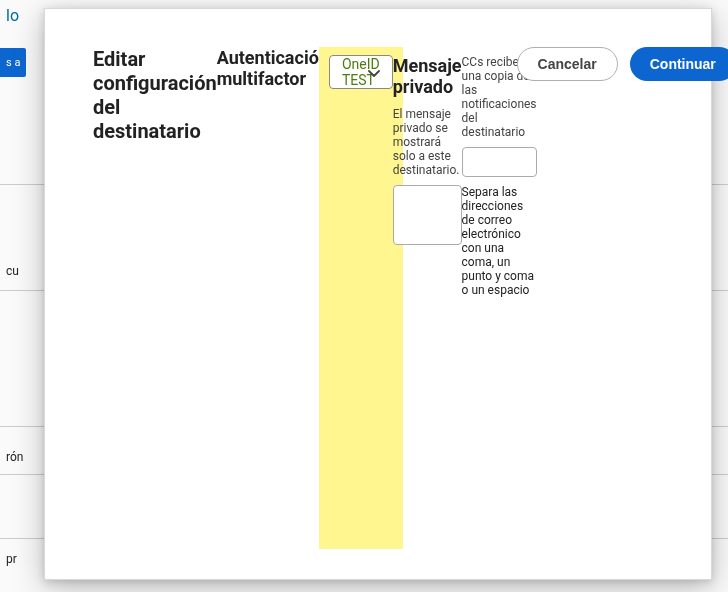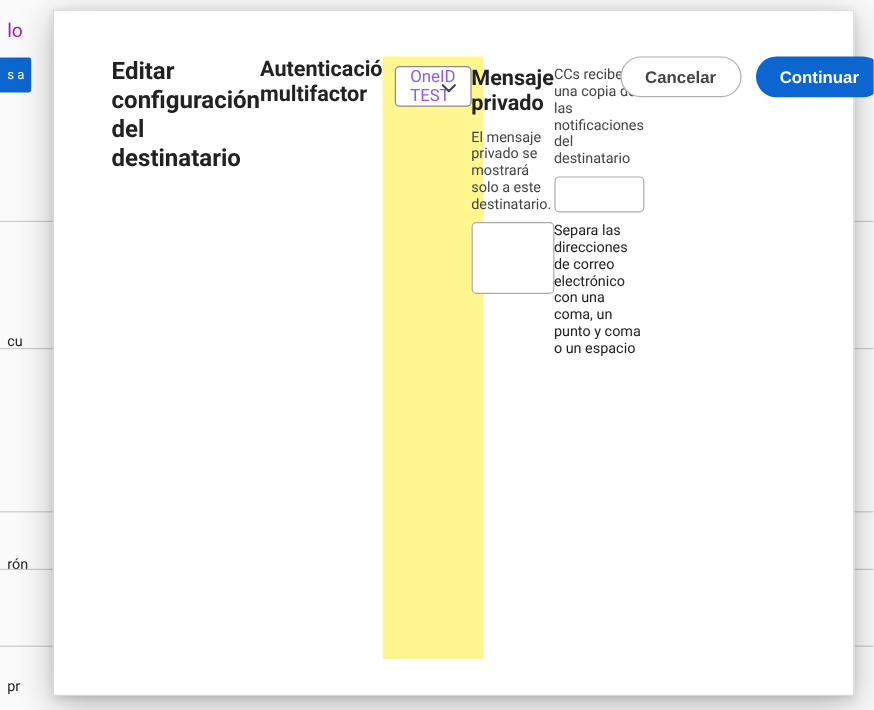--- a/index.html
+++ b/index.html
@@ -12,40 +12,39 @@
       overflow: hidden;
     }
     .backdrop {
       position: absolute;
       inset: 0;
       background: #fafafa;
     }
     .bg-text-1 {
       position: absolute;
       left: 6px;
-      top: 16px;
+      top: 6px;
       font-size: 16px;
-      color: #a21caf;
+      color: #0369a1;
     }
     .bg-blue-btn {
       position: absolute;
       left: 0;
       top: 48px;
       background: #0d66d0;
       color: #fff;
       font-size: 11px;
       padding: 8px 6px;
       border-radius: 0 2px 2px 0;
     }
     .bg-label-left {
       position: absolute;
       left: 6px;
       font-size: 12px;
       color: #222;
-      margin-top: 13px;
     }
     .bg-line {
       position: absolute;
       left: 0;
       right: 0;
       height: 1px;
       background: #ccc;
     }
     .modal {
       position: absolute;
@@ -94,21 +93,21 @@
       border: 1px solid #888;
       border-radius: 4px;
       background: #fff;
       display: flex;
       align-items: center;
       padding: 0 12px;
       cursor: pointer;
     }
     .dropdown-value {
       font-size: 14px;
-      color: #8b5cf6;
+      color: #4d7c0f;
     }
     .chevron {
       position: absolute;
       right: 12px;
       top: 50%;
       transform: translateY(-50%);
     }
     .section {
       margin-top: 8px;
     }

